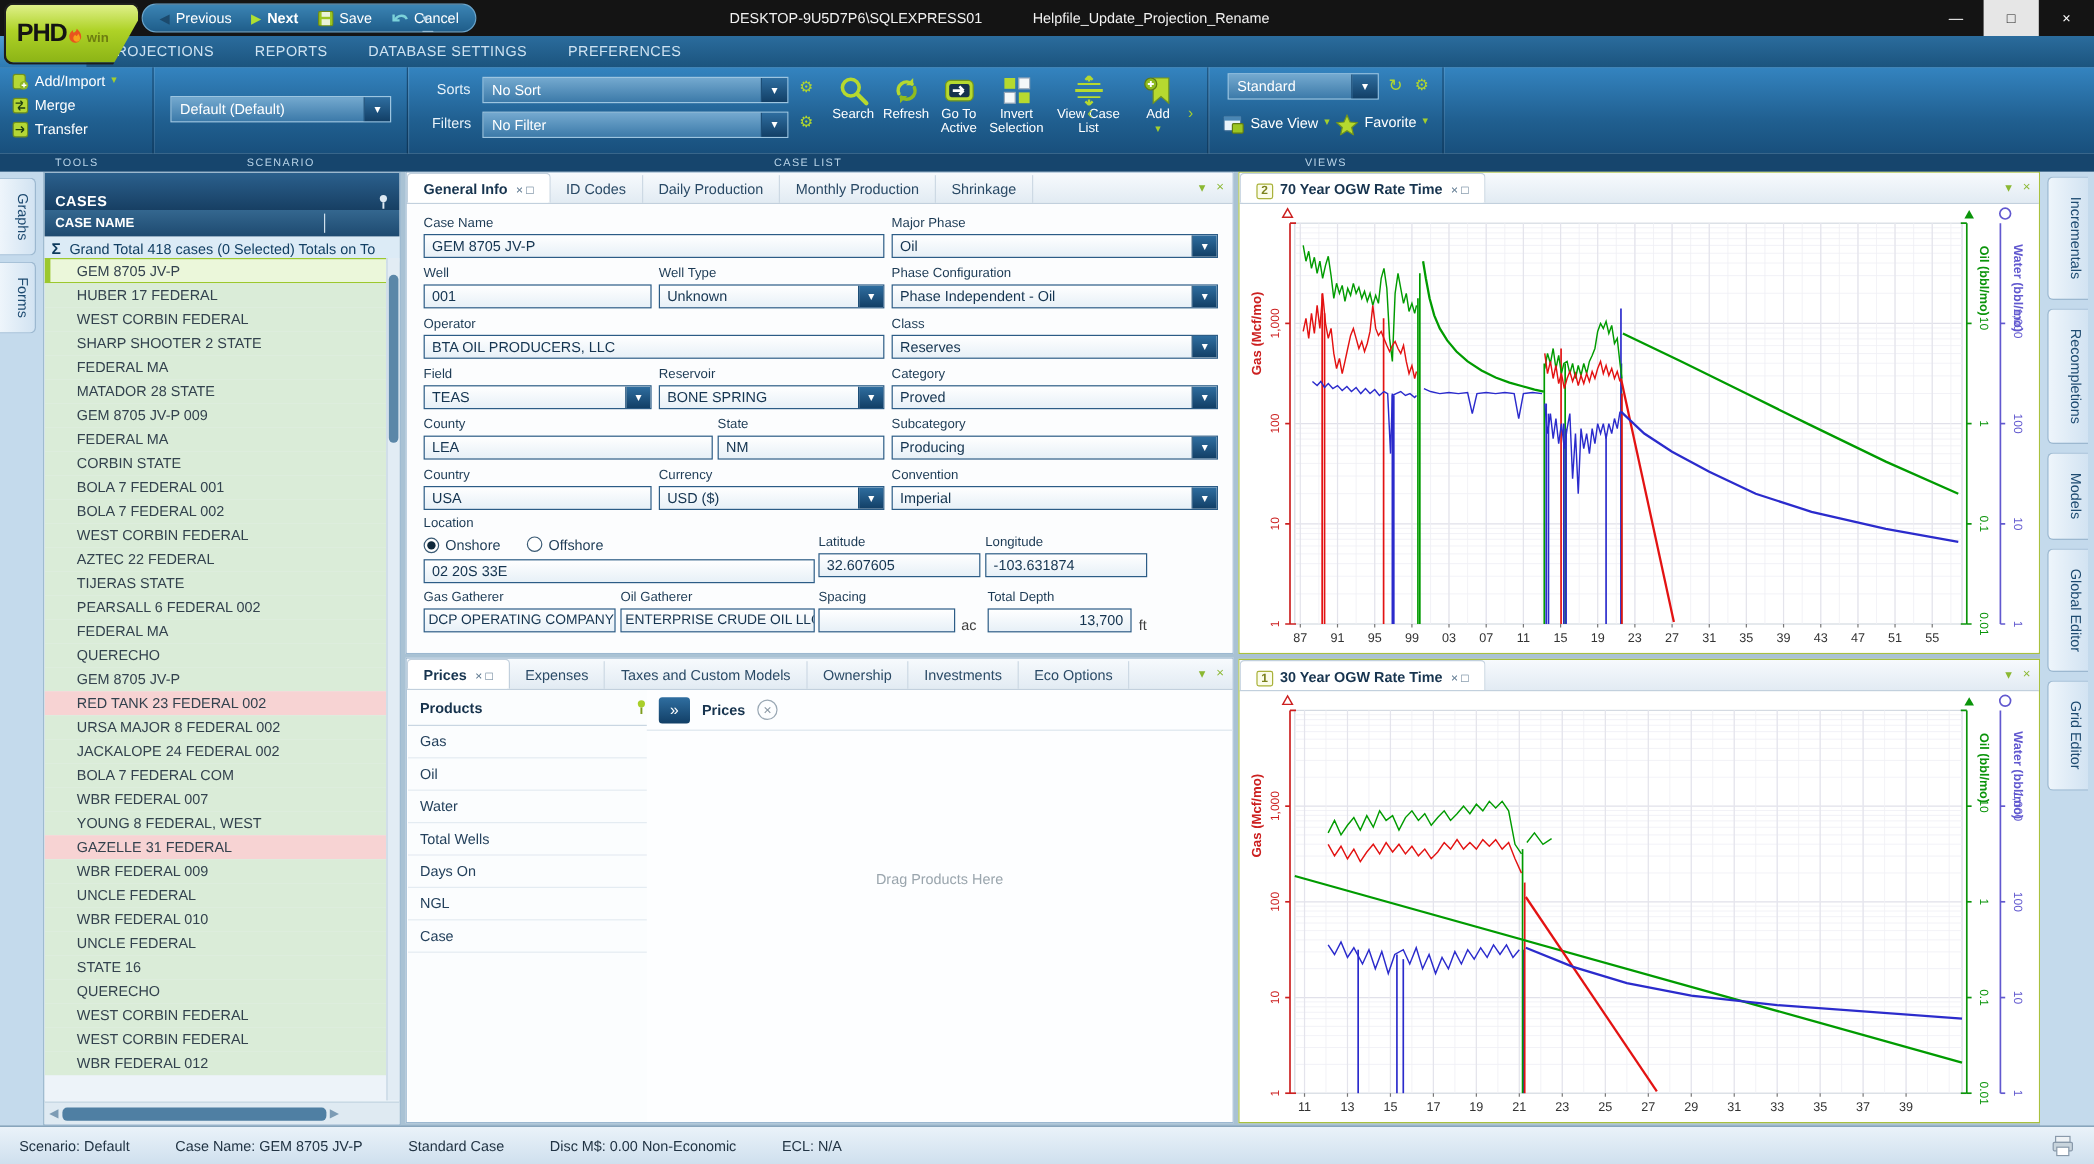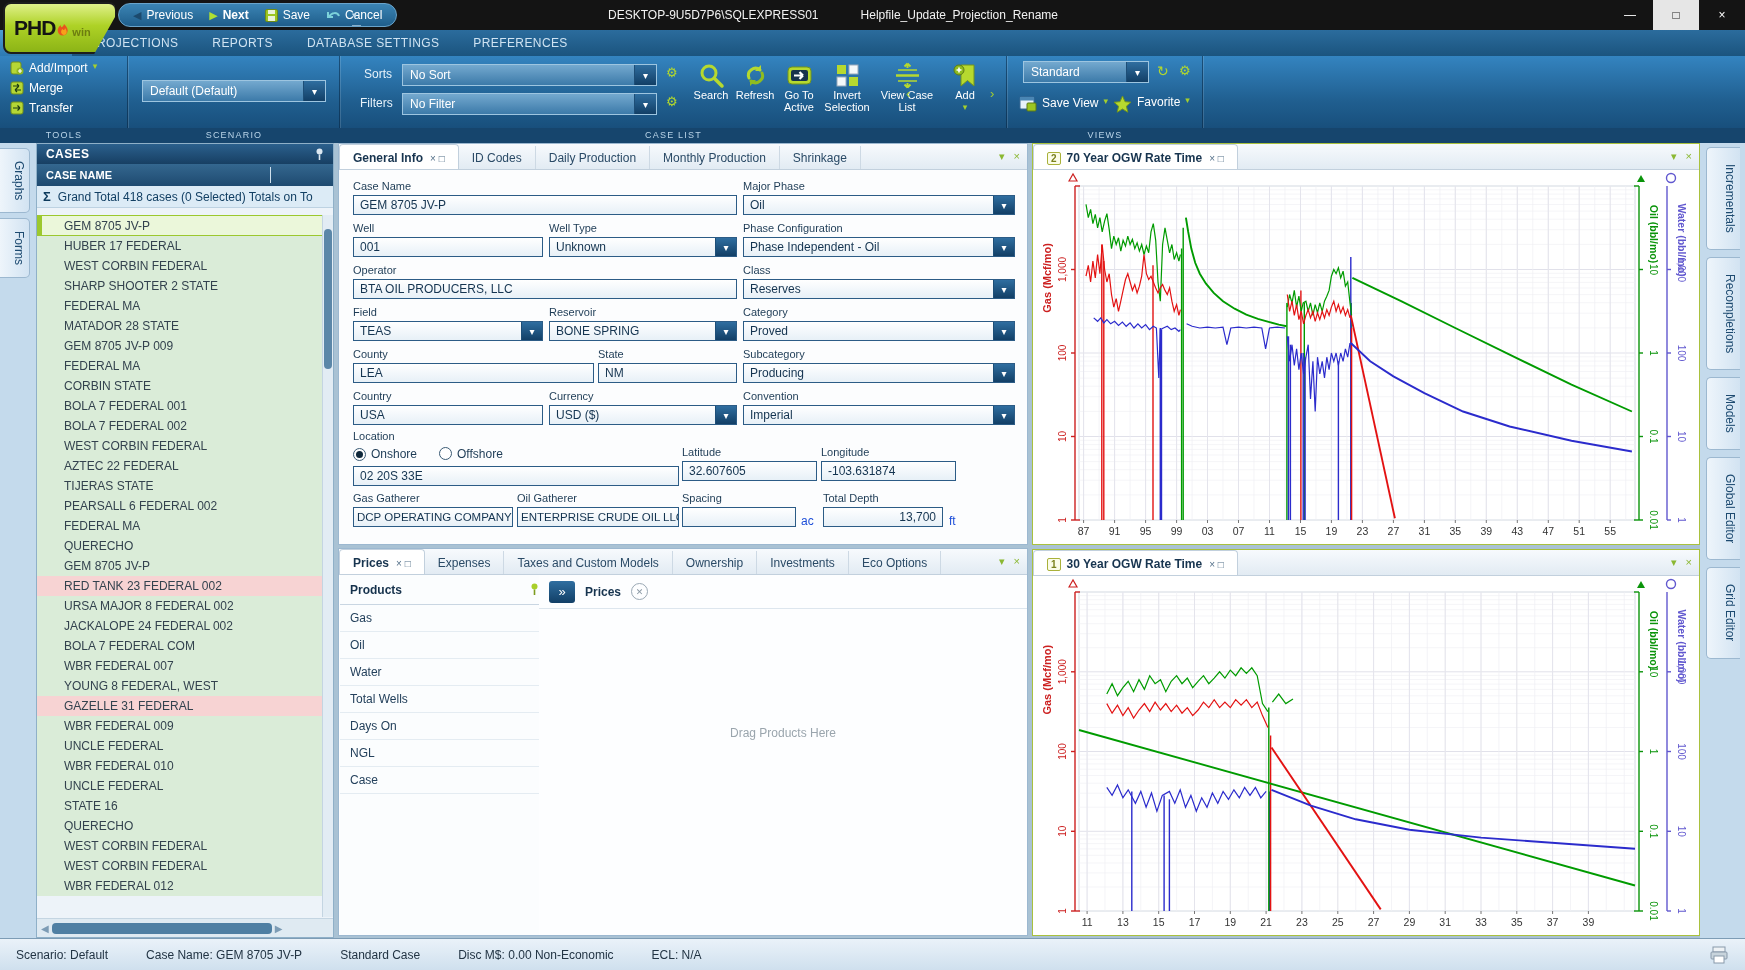--- a/index.html
+++ b/index.html
@@ -52,22 +52,22 @@
   .lstrip{position:absolute;left:0;top:143px;width:36px;bottom:32px;background:#c4daec}
   .vtab{writing-mode:vertical-rl;background:linear-gradient(90deg,#eef5fb,#d2e3f2);border:1px solid #9cb8d0;
         border-left:none;border-radius:0 5px 5px 0;padding:12px 3px;margin:5px 2px 5px 0;color:#1d4a70;
         font-size:12px;display:block;width:30px;text-align:center}
   .rstrip{position:absolute;right:0;top:143px;width:45px;bottom:32px;background:#c4daec}
   .rstrip .vtab{border:1px solid #9cb8d0;border-right:none;border-radius:5px 0 0 5px;margin:4px 0 7px 6px;
                 width:34px;padding:16px 3px}
   
   .cases{position:absolute;left:36px;top:143px;width:298px;bottom:32px;background:#edf3f9;
          border:1px solid #8fb0c8;overflow:hidden}
-  .cases-title{height:20px;background:linear-gradient(#2b608d,#173f63);color:#fff;font-weight:bold;
-               font-size:12px;display:flex;align-items:center;padding:0 9px;letter-spacing:.4px}
+  .cases-title{height:31px;background:linear-gradient(#2b608d,#173f63);color:#fff;font-weight:bold;
+               font-size:12px;display:flex;align-items:flex-end;padding:0 9px;letter-spacing:.4px}
   .cases-title .pin{margin-left:auto}
   .col-head{height:22px;background:linear-gradient(#34678f,#1e4a70);color:#fff;font-size:11px;font-weight:bold;
             display:flex;align-items:center;padding:0 9px;position:relative}
   .col-head .div{position:absolute;right:62px;top:3px;bottom:3px;width:1px;background:#cfe0ec}
   .sumrow{height:22px;background:#dcebf6;color:#123f63;font-size:12px;display:flex;align-items:center;
           gap:7px;padding:0 6px;border-bottom:1px solid #bdd2e2}
   .sigma{font-weight:bold;font-size:13px;color:#0d3a5c}
   .rows{position:absolute;top:71px;bottom:20px;left:0;right:11px;overflow:hidden;background:#edf3f9}
   .case-row{height:20px;line-height:20px;padding-left:27px;font-size:12px;color:#33424e;background:#daecd8;
             white-space:nowrap;overflow:hidden}
@@ -94,21 +94,21 @@
   
   .form{position:absolute;left:0;right:0;top:26px;bottom:0;background:#fcfdfe}
   .fld{position:absolute}
   .fld label{display:block;font-size:11px;color:#1d3b55;margin-bottom:3px;white-space:nowrap}
   .input{height:20px;border:1px solid #2c5c86;background:linear-gradient(#ffffff,#e7f0f7);display:flex;
          align-items:center;font-size:12px;color:#143450;overflow:hidden}
   .input .iv{flex:1;padding:0 6px;white-space:nowrap}
   .input .iv.num{text-align:right}
   .ddv2{width:21px;align-self:stretch;background:linear-gradient(#2f6ea0,#123f66);color:#fff;display:flex;
         align-items:center;justify-content:center;font-size:10px;flex:0 0 21px;border-left:1px solid #1d4e77}
-  .unit{position:absolute;font-size:12px;color:#1d4ed8}
+  .unit{position:absolute;font-size:12px;color:#404040}
   .radiorow{position:absolute;display:flex;gap:22px;font-size:12px;color:#1d3b55;align-items:center}
   .radio{width:13px;height:13px;border:1.5px solid #3a5a74;border-radius:50%;background:#fff;display:inline-flex;
          align-items:center;justify-content:center;margin-right:5px}
   .radio.on::after{content:"";width:7px;height:7px;background:#10293c;border-radius:50%}
   
   .prod-col{position:absolute;left:1px;top:26px;bottom:0;width:216px;background:#fbfdfe;border-right:7px solid #a3a3a3}
   .prod-head{height:30px;display:flex;align-items:center;padding:0 10px;font-size:12px;font-weight:bold;
              color:#16324c;border-bottom:1px solid #c9d6e2}
   .prod-head .pin{margin-left:auto}
   .prod-item{height:27px;display:flex;align-items:center;padding:0 10px;font-size:12px;color:#24415c;

